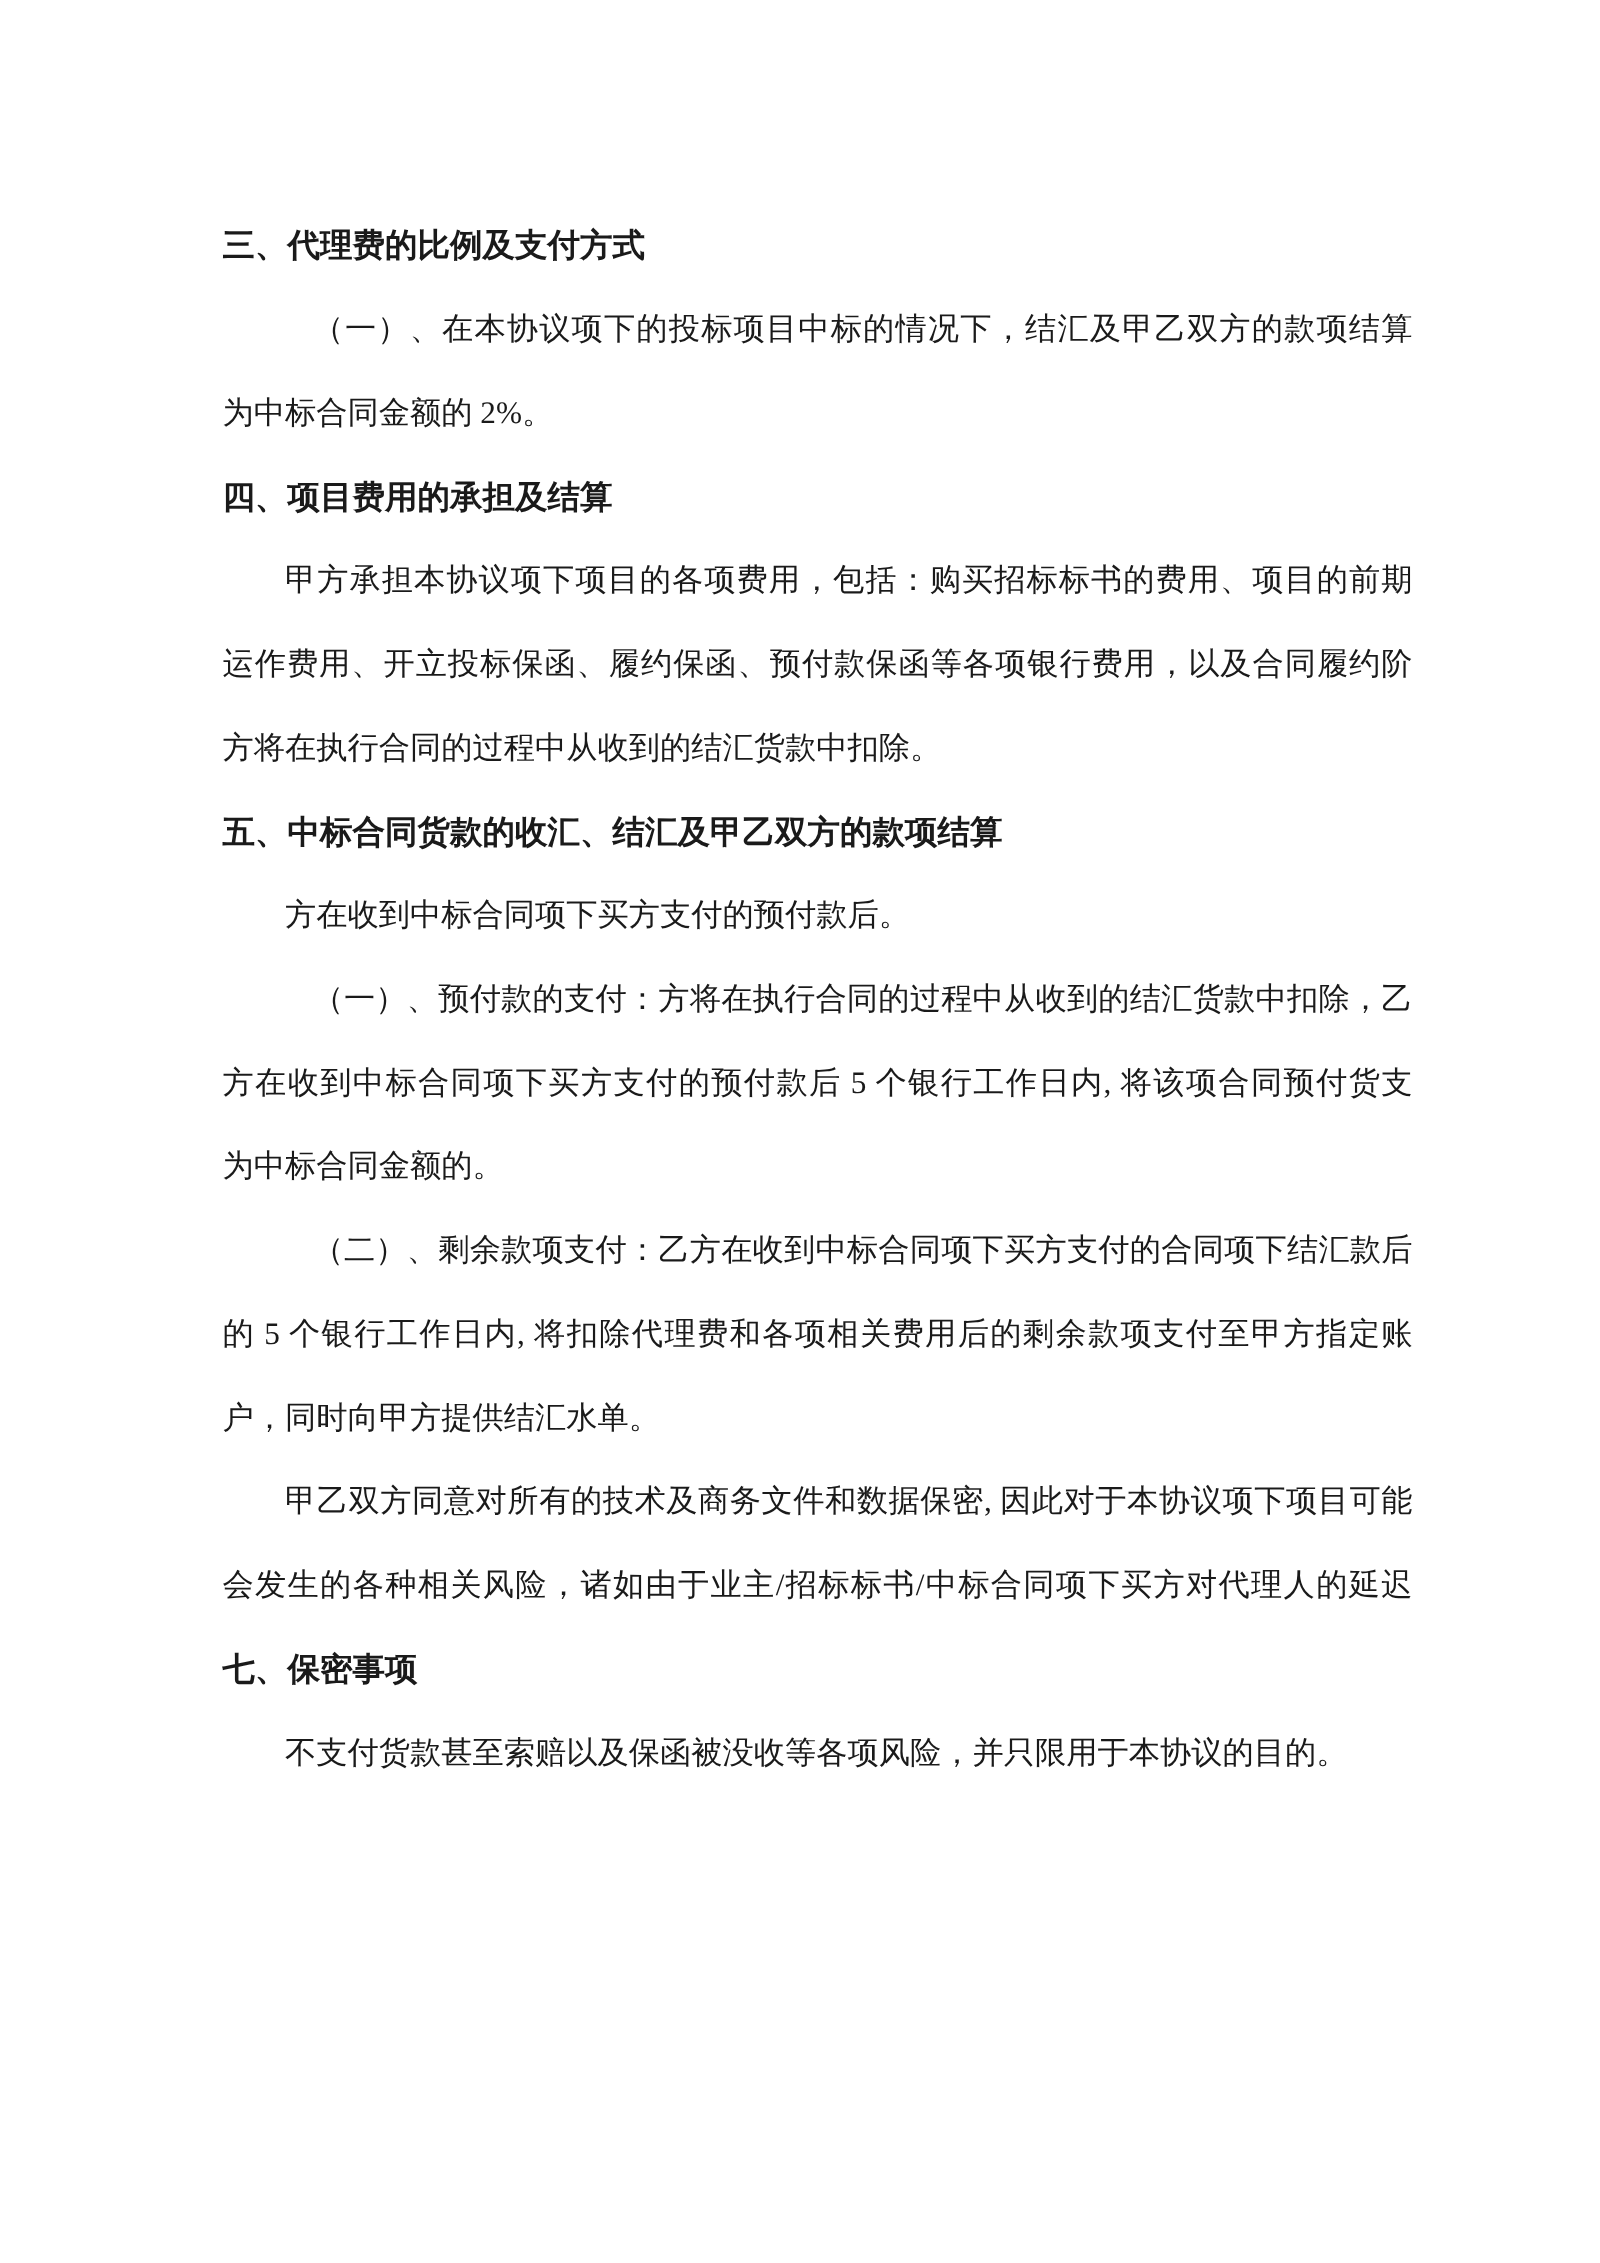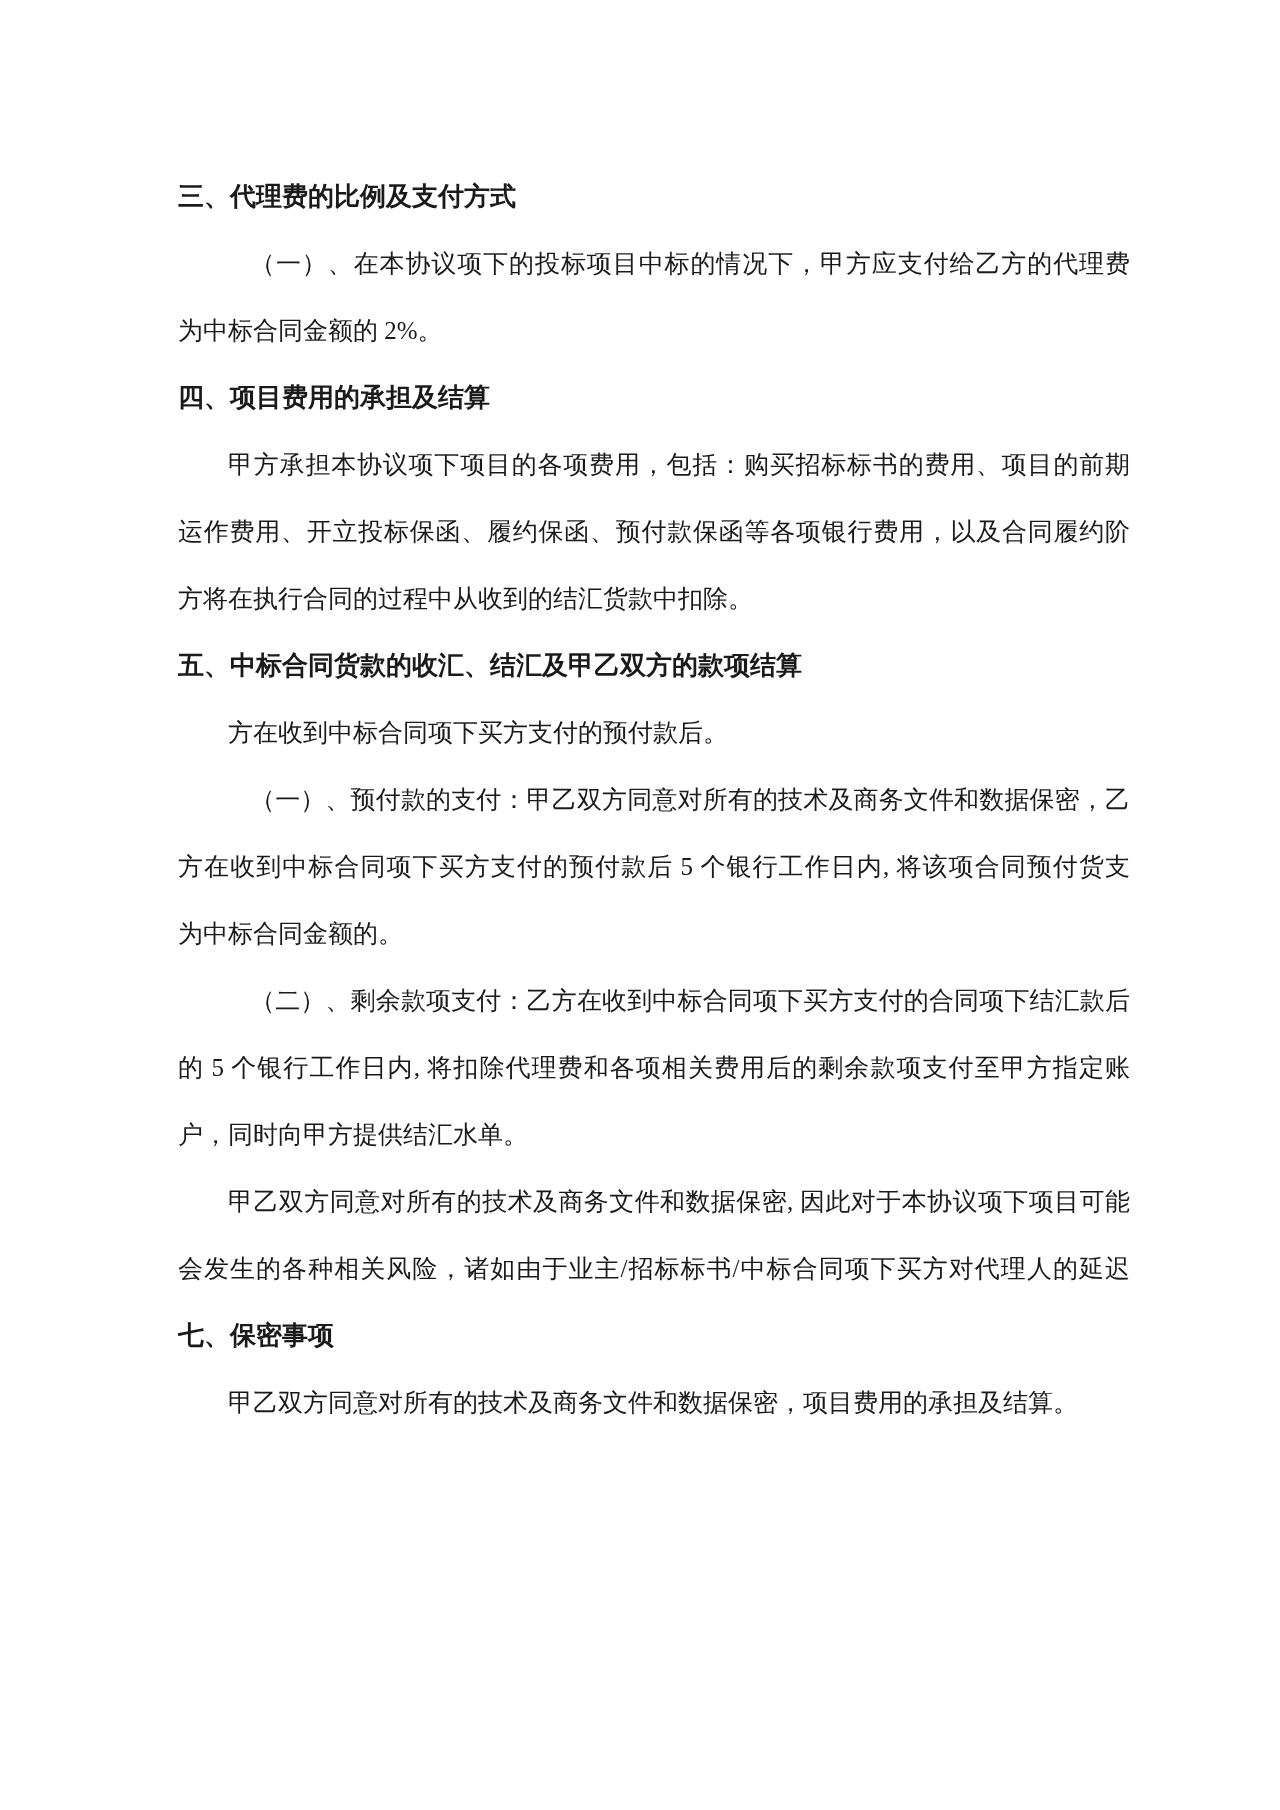--- a/index.html
+++ b/index.html
@@ -50,43 +50,43 @@
   .p3 { text-indent: 72px; }
 </style>
 </head>
 <body>
 
 <div class="page">
   <div class="doc">
 
     <div class="line h">三、代理费的比例及支付方式</div>
 
-    <div class="line p3 full">（一）、在本协议项下的投标项目中标的情况下，甲方应支付给乙方的代理费</div>
+    <div class="line p3 full">（一）、在本协议项下的投标项目中标的情况下，结汇及甲乙双方的款项结算</div>
     <div class="line">为中标合同金额的 2%。</div>
 
     <div class="line h">四、项目费用的承担及结算</div>
 
     <div class="line p2 full">甲方承担本协议项下项目的各项费用，包括：购买招标标书的费用、项目的前期</div>
     <div class="line full">运作费用、开立投标保函、履约保函、预付款保函等各项银行费用，以及合同履约阶</div>
     <div class="line">方将在执行合同的过程中从收到的结汇货款中扣除。</div>
 
     <div class="line h">五、中标合同货款的收汇、结汇及甲乙双方的款项结算</div>
 
     <div class="line p2">方在收到中标合同项下买方支付的预付款后。</div>
 
-    <div class="line p3 full">（一）、预付款的支付：甲乙双方同意对所有的技术及商务文件和数据保密，乙</div>
+    <div class="line p3 full">（一）、预付款的支付：方将在执行合同的过程中从收到的结汇货款中扣除，乙</div>
     <div class="line full">方在收到中标合同项下买方支付的预付款后 5 个银行工作日内, 将该项合同预付货支</div>
     <div class="line">为中标合同金额的。</div>
 
     <div class="line p3 full">（二）、剩余款项支付：乙方在收到中标合同项下买方支付的合同项下结汇款后</div>
     <div class="line full">的 5 个银行工作日内, 将扣除代理费和各项相关费用后的剩余款项支付至甲方指定账</div>
     <div class="line">户，同时向甲方提供结汇水单。</div>
 
 
     <div class="line p2 full">甲乙双方同意对所有的技术及商务文件和数据保密, 因此对于本协议项下项目可能</div>
     <div class="line full">会发生的各种相关风险，诸如由于业主/招标标书/中标合同项下买方对代理人的延迟</div>
 
     <div class="line h">七、保密事项</div>
 
-    <div class="line p2">甲乙双方同意对所有的技术及商务文件和数据保密，项目费用的承担及结算。</div>
+    <div class="line p2">不支付货款甚至索赔以及保函被没收等各项风险，并只限用于本协议的目的。</div>
 
   </div>
 </div>
 
 </body></html>

